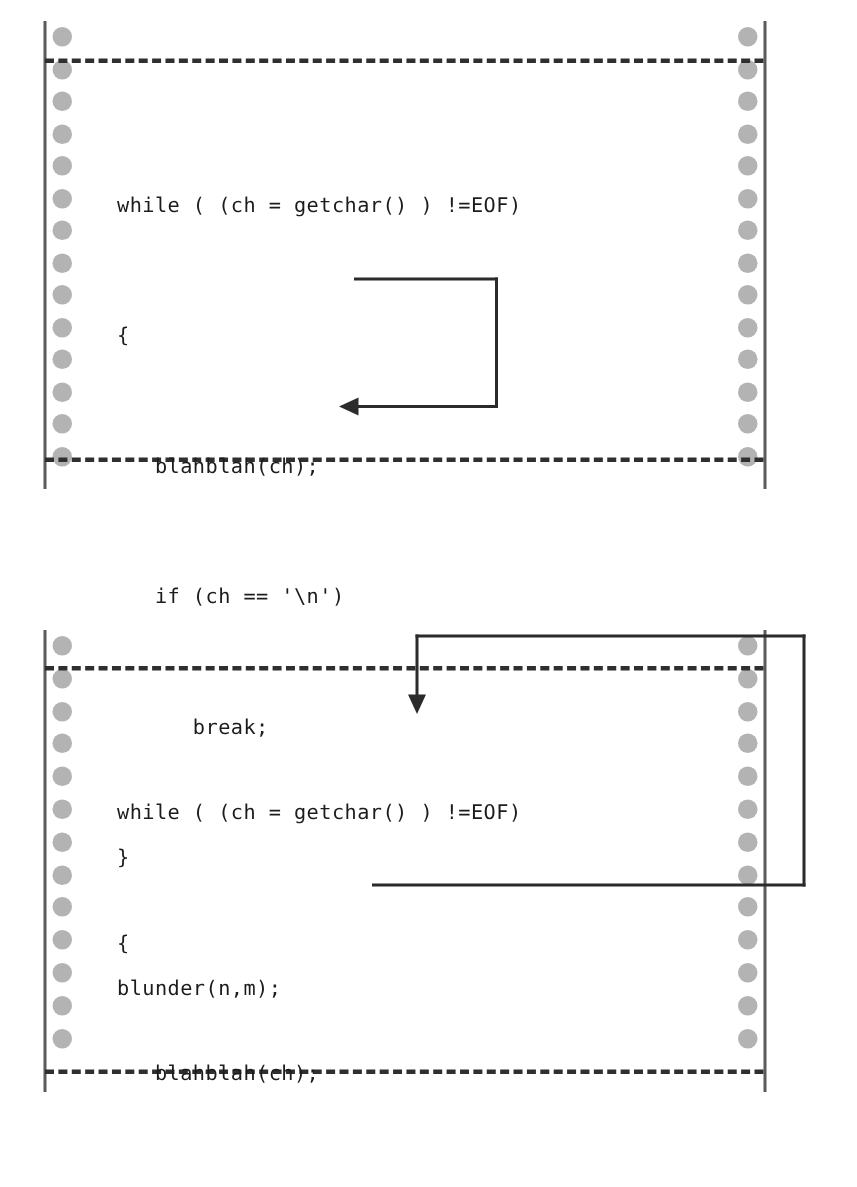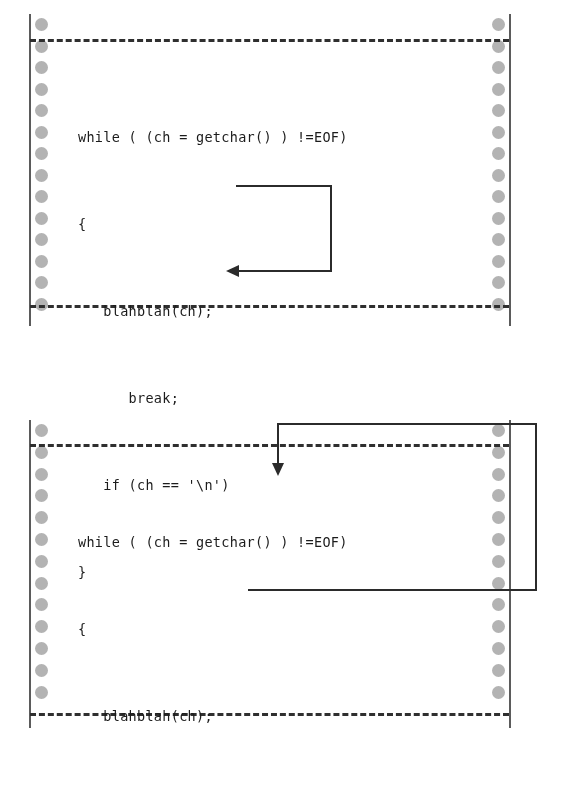--- a/index.html
+++ b/index.html
@@ -164,23 +164,24 @@
         <div class="dot" style="top: 297.5px;"></div>
       </div>
 
     <div class="dashed-line" style="top:39px;"></div>
     <div class="dashed-line" style="top:305px;"></div>
 
     <div class="code-block" style="left:78px; top:65px;">
       <div class="code-line">while ( (ch = getchar() ) !=EOF)</div>
       <div class="code-line">{</div>
       <div class="code-line">   blahblah(ch);</div>
+      <div class="code-line">   if (ch == '\n')</div>
       <div class="code-line">      break;</div>
-      <div class="code-line">   if (ch == '\n')</div>
       <div class="code-line">}</div>
+      <div class="code-line">blunder(n,m);</div>
     </div>
 
     <div class="seg seg-h" style="left:236px; top:185px; width:96px;"></div>
     <div class="seg seg-v" style="left:330px; top:185px; height:87px;"></div>
     <div class="seg seg-h" style="left:238px; top:270px; width:94px;"></div>
     <div class="arrowhead arrow-left" style="left:226px; top:265px;"></div>
   </div>
 
   <div class="diagram" id="diagram-continue">
 

